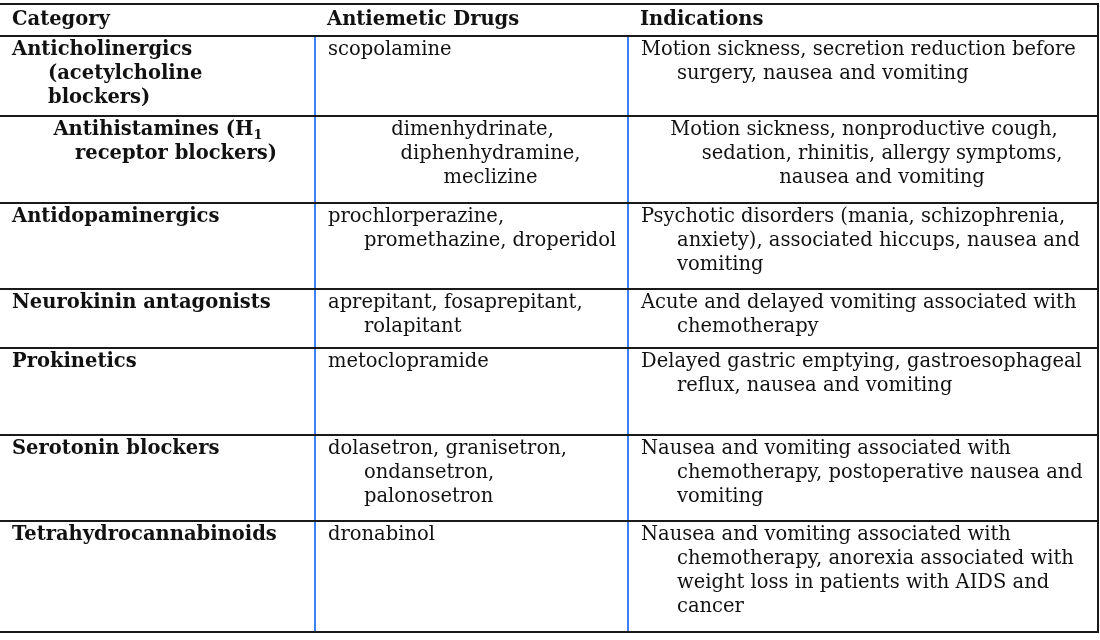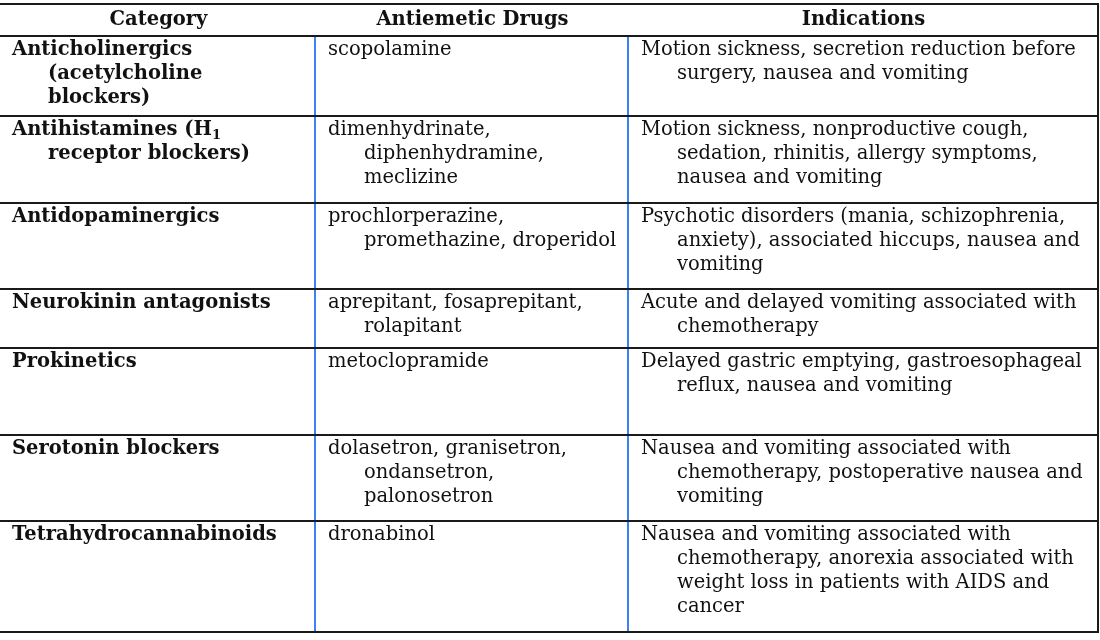--- a/index.html
+++ b/index.html
@@ -44,36 +44,36 @@
     }
     .doc-table td {
       padding-bottom: 6px;
     }
     .doc-table th.col-last, .doc-table td.col-last {
       border-right: 2px solid #1a1a1a;
     }
     .doc-table td.col-mid, .doc-table td.col-last {
       border-left: 2px solid #3b82f6;
     }
-    .doc-table th { border-left: none; text-align: center; }
+    .doc-table th { border-left: none; }
     .doc-table th.col-last { border-left: none; }
 
     .cat {
       font-weight: bold;
     }
     
     .hang {
       display: block;
       padding-left: 36px;
       text-indent: -36px;
     }
     .sub { font-size: 13px; vertical-align: -4px; line-height: 0; }
 
     tr.r1 td { height: 53px; }
-    tr.r2 td { height: 79px; }
+    tr.r2 td { height: 79px; text-align: center; }
     tr.r3 td { height: 78px; border-radius: 11px; }
     tr.r4 td { height: 51px; }
     tr.r5 td { height: 79px; }
     tr.r6 td { height: 78px; }
     tr.r7 td { height: 103px; }
   </style>
 </head>
 <body>
 
 <table class="doc-table">

